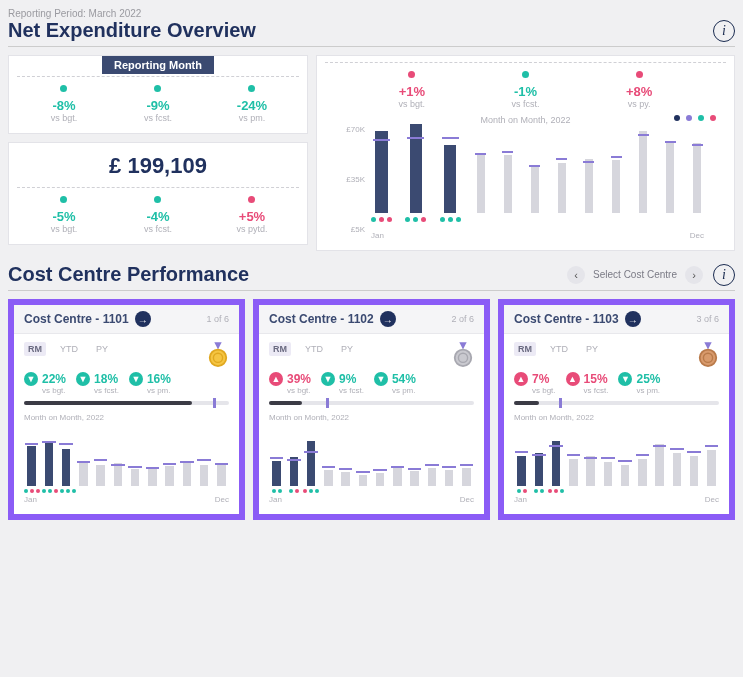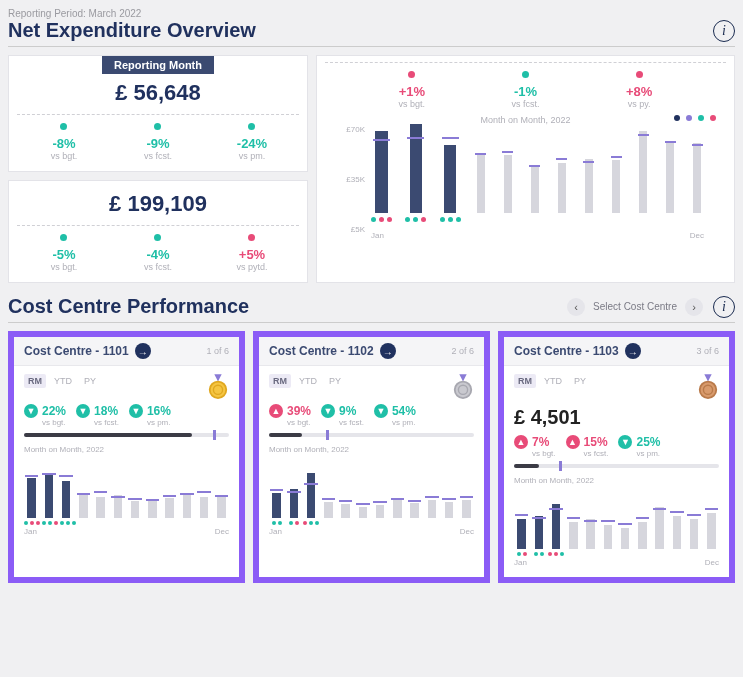--- a/index.html
+++ b/index.html
@@ -54,21 +54,21 @@
   .cc-head { display:flex; align-items:center; justify-content:space-between; border-bottom:1px solid #ccc; padding-bottom:4px; margin:8px 0; }
   .cc-title { font-size:20px; font-weight:600; color:#20315e; }
   .nav { display:flex; align-items:center; gap:8px; font-size:10px; color:#7a7a85;}
   .nav-btn { width:18px; height:18px; border-radius:50%; background:#e5e5ea; display:flex; align-items:center; justify-content:center; cursor:pointer; font-size:11px; color:#555;}
   .cc-row { display:flex; gap:8px; }
   .cc-card { flex:1; background:#fff; border:6px solid #8b5cf6; padding:8px 10px 10px; }
   .cc-top { display:flex; align-items:center; justify-content:space-between; background:#f5f5f7; margin:-8px -10px 8px; padding:6px 10px; border-bottom:1px solid #e8e8ec;}
   .cc-name { font-size:12px; font-weight:600; color:#3b4a71; display:flex; align-items:center; gap:6px;}
   .cc-arrow { width:16px; height:16px; border-radius:50%; background:#20315e; color:#fff; display:flex; align-items:center; justify-content:center; font-size:10px; cursor:pointer;}
   .cc-count { font-size:9px; color:#b0b0b8; }
-  .tabs { display:flex; gap:4px; align-items:flex-start; }
+  .tabs { display:flex; gap:10px; align-items:flex-start; }
   .tab { font-size:9px; color:#b0b0b8; padding:2px 4px; }
   .tab.active { background:#eceaf5; color:#6a6a80; border-radius:2px; font-weight:600;}
   .medal { width:22px; height:28px; }
   .cc-amount { font-size:20px; font-weight:600; color:#222; margin:4px 0 6px;}
   .cc-kpis { display:flex; gap:10px; margin-bottom:6px;}
   .cc-kpi { display:flex; flex-direction:column; align-items:flex-start; }
   .cc-kpi-top { display:flex; align-items:center; gap:4px; font-size:12px; font-weight:600;}
   .cc-kpi-top .circ { width:14px; height:14px; border-radius:50%; display:flex; align-items:center; justify-content:center; color:#fff; font-size:9px;}
   .cc-kpi .lbl { font-size:8px; color:#b0b0b8; margin-left:18px; }
   .slider { height:4px; background:#e5e5ea; position:relative; margin:6px 0 4px; border-radius:2px;}
@@ -91,21 +91,20 @@
     <div class="title">Net Expenditure Overview</div>
   </div>
   <div class="info-icon">i</div>
 </div>
 
 <div class="top-row">
   <div class="left-col">
 
     <div class="card">
       <div class="ribbon-wrap"><span class="ribbon">Reporting Month</span></div>
-      <div class="big-amount">£ 56,648</div>
       <div class="dot-row" id="rm-kpis">
           <div class="kpi">
     <div class="dot teal"></div>
     <div class="val teal-t">-8%</div>
     <div class="lbl">vs bgt.</div>
   </div>
           <div class="kpi">
     <div class="dot teal"></div>
     <div class="val teal-t">-9%</div>
     <div class="lbl">vs fcst.</div>
@@ -609,21 +608,20 @@
         <span class="tab active">RM</span>
         <span class="tab">YTD</span>
         <span class="tab">PY</span>
       </div>
       <div class="medal"><svg viewBox="0 0 24 30" width="22" height="28">
     <path d="M8 0 L12 8 L16 0 Z" fill="#8a7bd6"></path>
     <circle cx="12" cy="17" r="9" fill="#d89a6c" stroke="#b97a4a" stroke-width="2"></circle>
     <circle cx="12" cy="17" r="5" fill="none" stroke="#b97a4a" stroke-width="1.5"></circle>
   </svg></div>
     </div>
-    <div class="cc-amount">£ 4,501</div>
     <div class="cc-kpis">
         <div class="cc-kpi">
       <div class="cc-kpi-top" style="color:#e84b78">
         <span class="circ" style="background:#e84b78">▲</span>
         <span>7%</span>
       </div>
       <div class="lbl">vs bgt.</div>
     </div>
         <div class="cc-kpi">
       <div class="cc-kpi-top" style="color:#e84b78">

